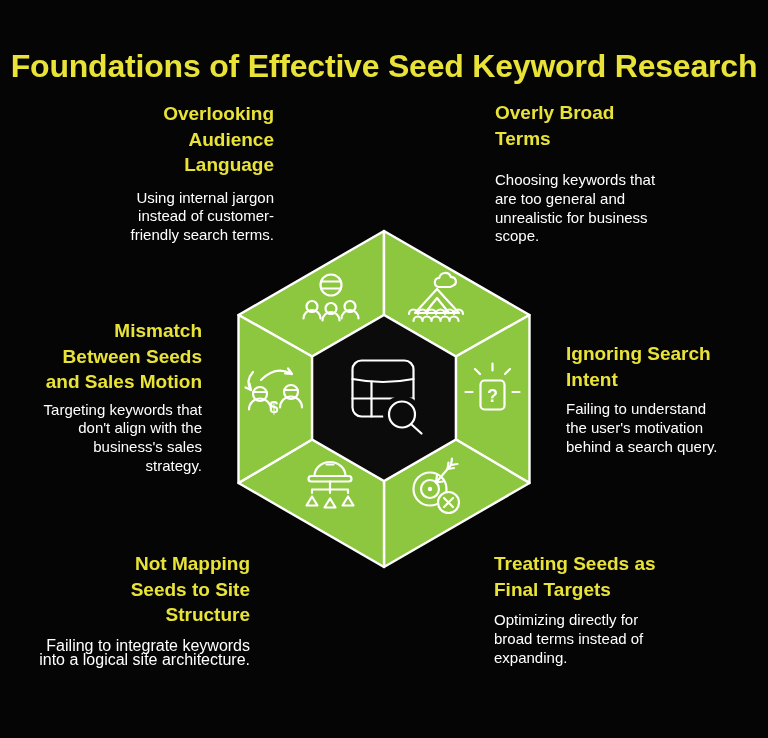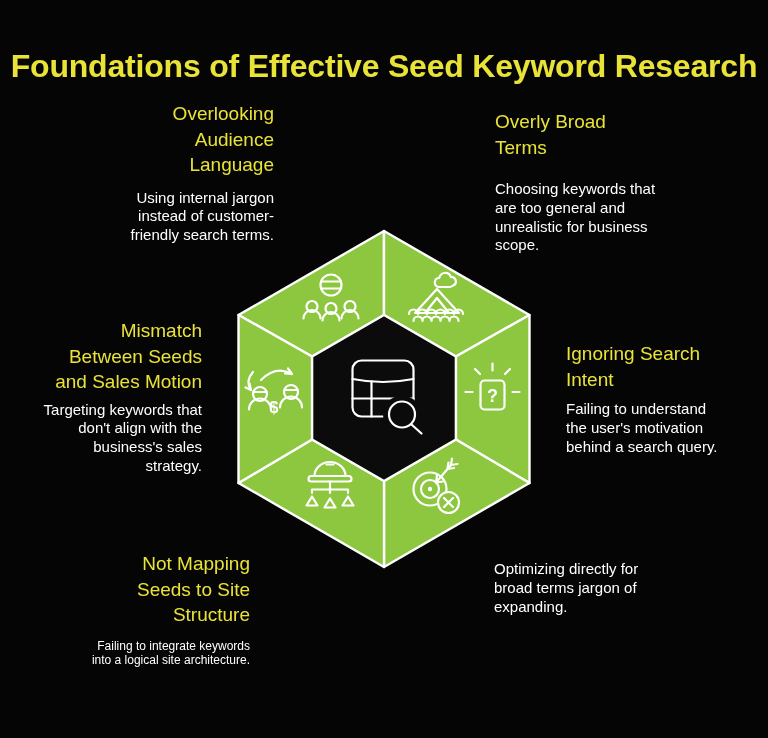--- a/index.html
+++ b/index.html
@@ -27,29 +27,29 @@
     font-family:"Liberation Sans","DejaVu Sans",sans-serif;
     font-weight:700;text-anchor:middle;
   }
   .x-badge{fill:var(--green,#8dc63f);stroke:var(--white,#fff);stroke-width:2.2;}
   .mask-dot{fill:var(--center,#0b0b0b);stroke:none;}
   .block{position:absolute;width:230px;}
   .left-col{text-align:right;}
   .right-col{text-align:left;}
   .heading{
     color:var(--yellow,#e9e338);
-    font-size:19px;font-weight:400;line-height:25.5px;
+    font-size:19px;font-weight:700;line-height:25.5px;
     white-space:pre-line;
   }
   .body{
     color:var(--white,#fff);
     font-size:15px;font-weight:400;line-height:18.8px;
     white-space:pre-line;
   }
-  .body.small{font-size:12px;line-height:14.6px;}
+  .body.small{font-size:16px;line-height:14.6px;}
 </style>
 </head>
 <body>
 
 <div class="canvas">
 
   <h1 class="title">Foundations of Effective Seed Keyword Research</h1>
 
   <svg id="hex-svg" width="768" height="738" viewBox="0 0 768 738">
 
@@ -132,21 +132,21 @@
 
   <div class="block left-col" style="right:494px;top:101px;">
     <div class="heading">Overlooking
 Audience
 Language</div>
     <div class="body" style="margin-top:11px;">Using internal jargon
 instead of customer-
 friendly search terms.</div>
   </div>
 
-  <div class="block right-col" style="left:495px;top:109px;">
+  <div class="block right-col" style="left:495px;top:100px;">
     <div class="heading">Overly Broad
 Terms</div>
     <div class="body" style="margin-top:20px;">Choosing keywords that
 are too general and
 unrealistic for business
 scope.</div>
   </div>
 
   <div class="block left-col" style="right:566px;top:318px;">
     <div class="heading">Mismatch
@@ -168,18 +168,20 @@
 
   <div class="block left-col" style="right:518px;top:551px;">
     <div class="heading">Not Mapping
 Seeds to Site
 Structure</div>
     <div class="body small" style="margin-top:11px;">Failing to integrate keywords
 into a logical site architecture.</div>
   </div>
 
   <div class="block right-col" style="left:494px;top:551px;">
+    <div class="heading">Treating Seeds as
+Final Targets</div>
     <div class="body" style="margin-top:9px;">Optimizing directly for
-broad terms jargon of
+broad terms instead of
 expanding.</div>
   </div>
 
 </div>
 
 </body></html>

